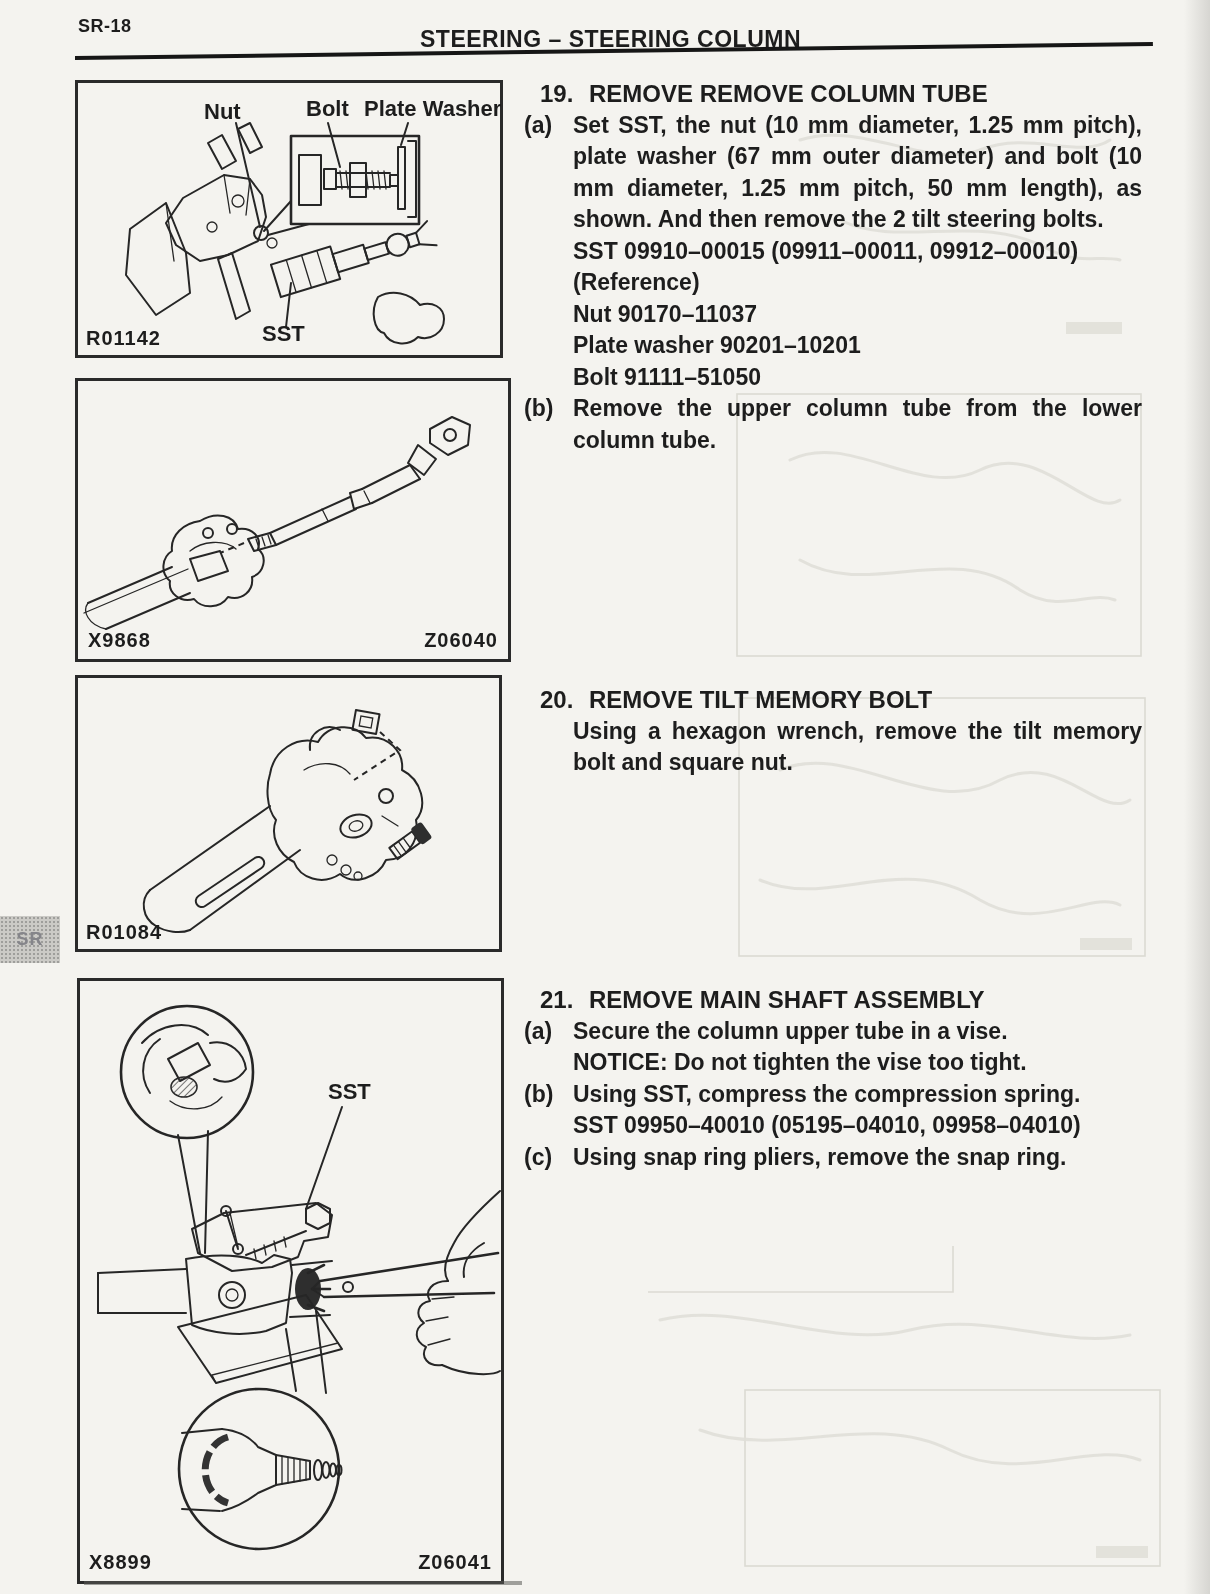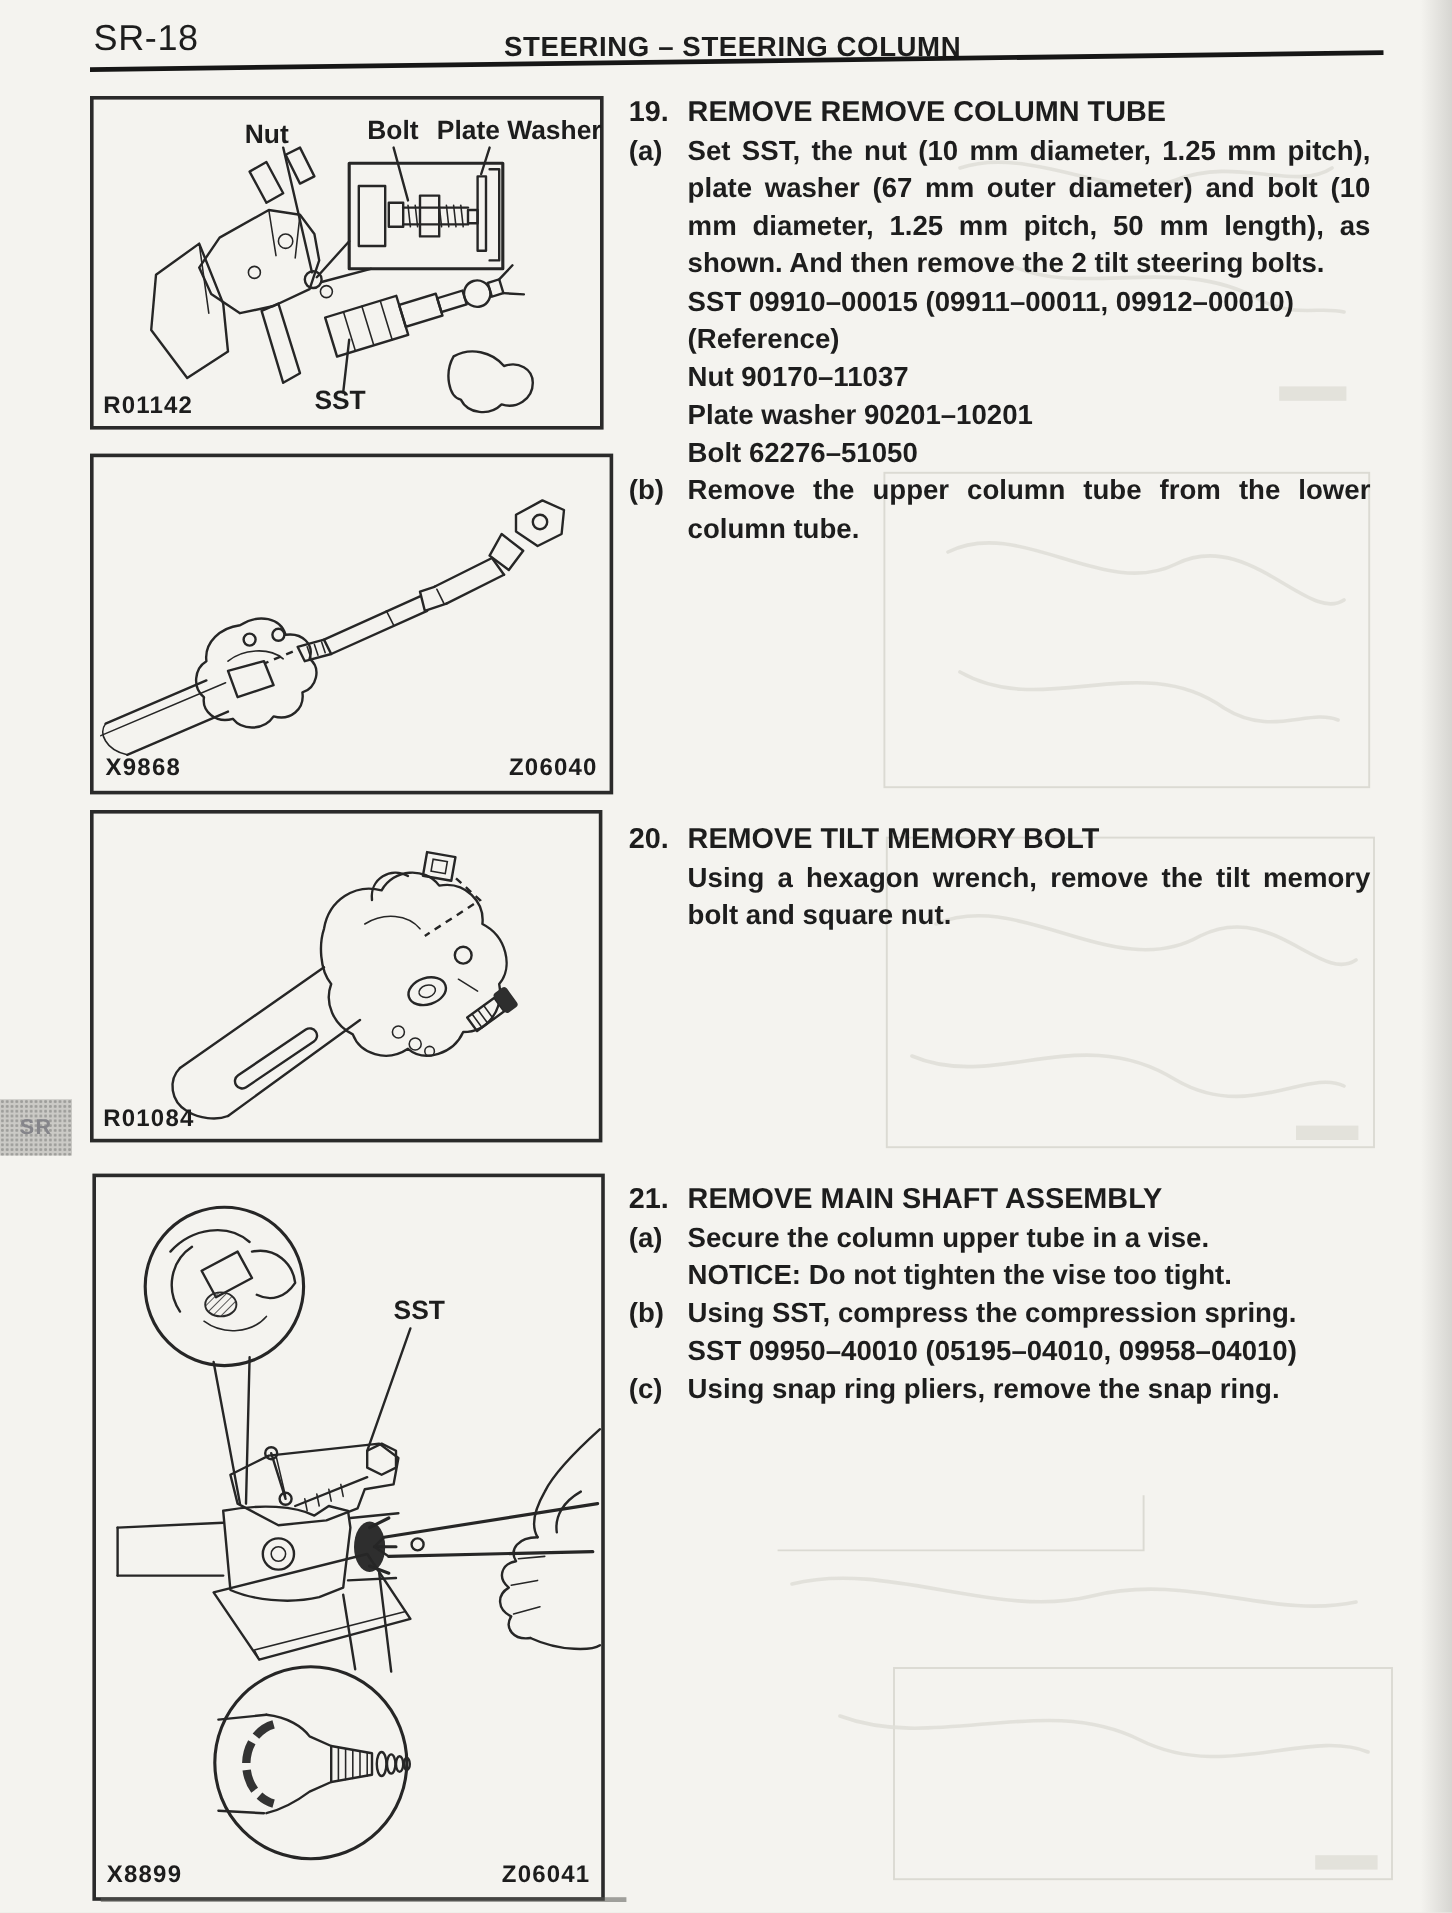--- a/index.html
+++ b/index.html
@@ -2,21 +2,21 @@
 <html><head>
 <meta charset="utf-8">
 <style>
   html,body{margin:0;padding:0;background:#e8e7e3;}
   .page{
     position:relative;width:1210px;height:1594px;background:#f4f3ef;
     overflow:hidden;font-family:"Liberation Sans","DejaVu Sans",sans-serif;
     color:#1d1d1d;
   }
   
-  .pagenum{position:absolute;left:78px;top:16px;font-size:30px;font-weight:400;letter-spacing:.5px;}
+  .pagenum{position:absolute;left:78px;top:16px;font-size:18px;font-weight:700;letter-spacing:.5px;}
   .htitle{position:absolute;left:420px;top:26px;width:380px;text-align:center;font-size:23px;font-weight:700;letter-spacing:.5px;white-space:nowrap;}
   .hrule{position:absolute;left:75px;top:56px;width:1078px;height:4px;background:#161616;transform:rotate(-0.75deg);transform-origin:left center;}
   
   .side-tab{
     position:absolute;left:0;top:916px;width:60px;height:47px;
     background-color:#cbcac6;
     background-image:radial-gradient(#9e9e9b 1.1px, rgba(0,0,0,0) 1.2px);
     background-size:4px 4px;
     color:#85858a;font-size:18px;font-weight:700;text-align:center;line-height:47px;letter-spacing:1px;
   }
@@ -26,21 +26,21 @@
   .figlabel{position:absolute;font-size:22px;font-weight:700;white-space:nowrap;}
   .code{position:absolute;font-size:20px;font-weight:700;letter-spacing:1px;white-space:nowrap;}
   .ln{stroke:#262626;stroke-width:2;fill:none;stroke-linecap:round;stroke-linejoin:round;}
   .lnT{stroke:#262626;stroke-width:2.6;fill:none;stroke-linecap:round;stroke-linejoin:round;}
   .lnt{stroke:#262626;stroke-width:1.3;fill:none;stroke-linecap:round;}
   .dash{stroke:#262626;stroke-width:2;fill:none;stroke-dasharray:6 5;}
   .dark{fill:#2e2e2e;stroke:none;}
   
   .step{position:absolute;left:524px;width:618px;font-size:23px;line-height:31.5px;font-weight:700;}
   .srow{display:flex;}
-  .snum{width:49px;flex:none;}
+  .snum{width:49px;flex:none;margin-left:16px;}
   .shead{font-size:24px;white-space:nowrap;}
   .slbl{width:49px;flex:none;}
   .stxt{flex:1;text-align:justify;}
   .plain{margin-left:49px;}
   
   .ghosts{position:absolute;left:0;top:0;width:1210px;height:1594px;pointer-events:none;}
   .gbox{stroke:#dbdad3;stroke-width:1.6;fill:none;}
   .gsq{stroke:#e0dfd8;stroke-width:3;fill:none;stroke-linecap:round;opacity:.9;}
   .gtxt{fill:#e3e2db;}
   
@@ -302,21 +302,21 @@
       <span>REMOVE REMOVE COLUMN TUBE</span>
     </div>
     <div class="srow">
       <span class="slbl">(a)</span>
       <span class="stxt">Set SST, the nut (10 mm diameter, 1.25 mm pitch), plate washer (67 mm outer diameter) and bolt (10 mm diameter, 1.25 mm pitch, 50 mm length), as shown. And then remove the 2 tilt steering bolts.</span>
     </div>
     <div class="plain">SST 09910–00015 (09911–00011, 09912–00010)</div>
     <div class="plain">(Reference)</div>
     <div class="plain">Nut 90170–11037</div>
     <div class="plain">Plate washer 90201–10201</div>
-    <div class="plain">Bolt 62276–51050</div>
+    <div class="plain">Bolt 91111–51050</div>
     <div class="srow">
       <span class="slbl">(b)</span>
       <span class="stxt">Remove the upper column tube from the lower column tube.</span>
     </div>
   </section>
 
   <section class="step" style="top:684px;">
     <div class="srow shead">
       <span class="snum">20.</span>
       <span>REMOVE TILT MEMORY BOLT</span>

